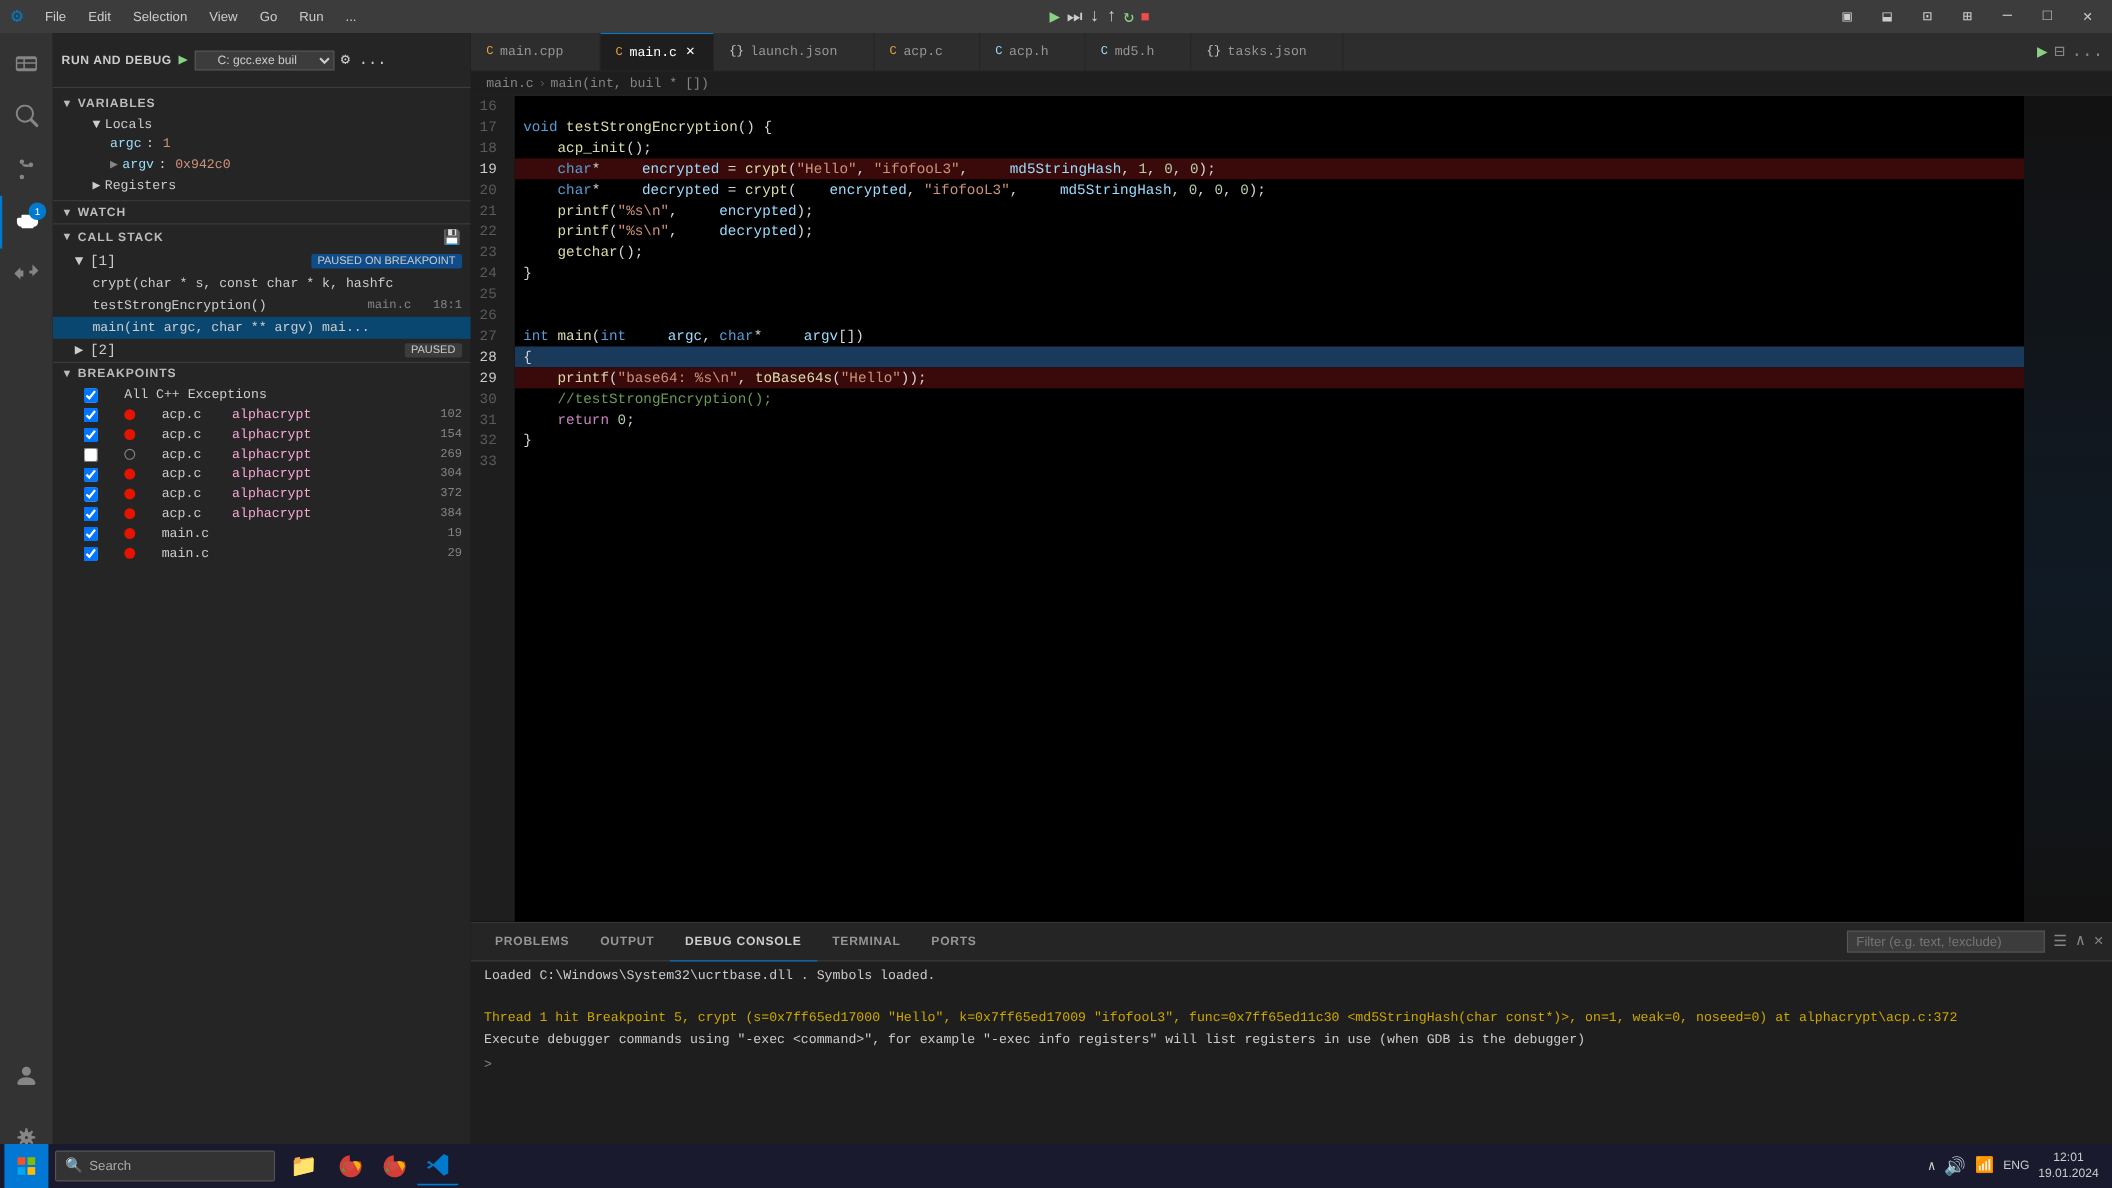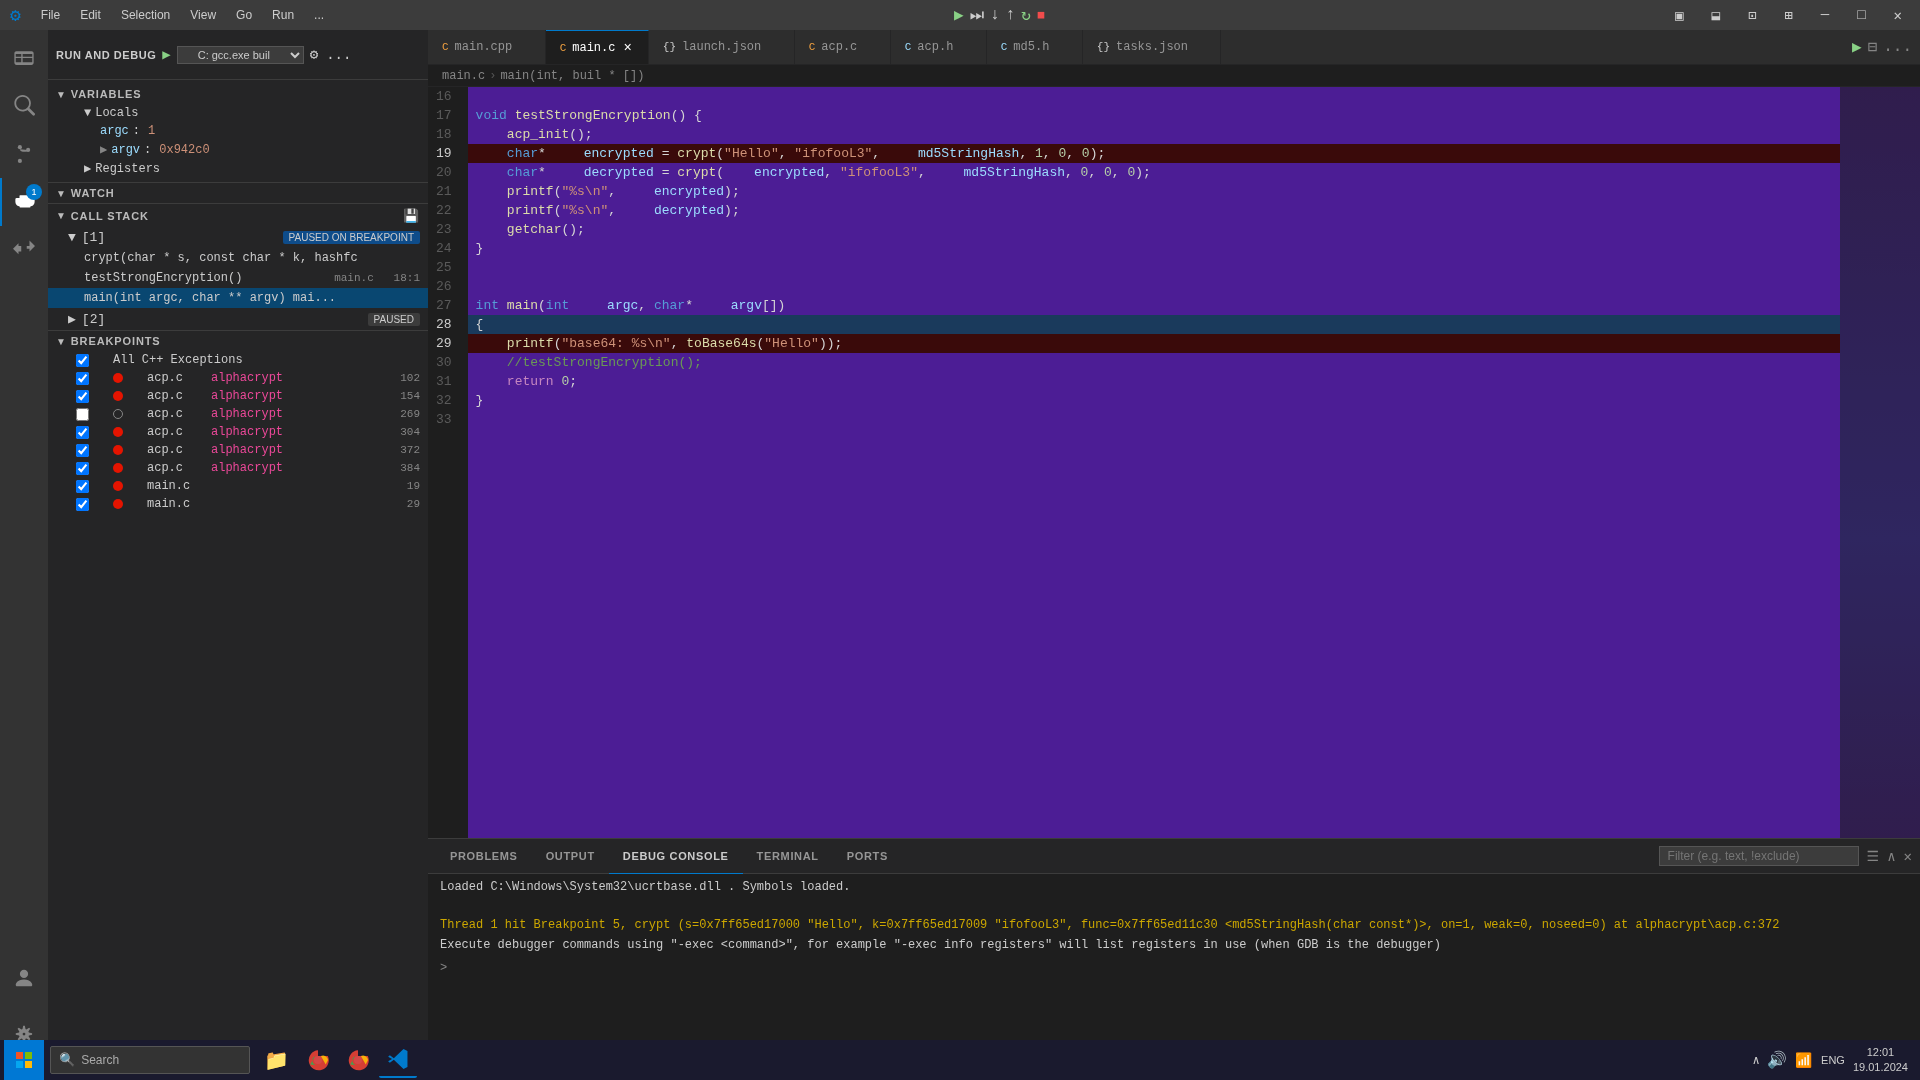--- a/index.html
+++ b/index.html
@@ -55,41 +55,41 @@
     .paused-badge { background: #3c3c3c; color: #cccccc; font-size: 10px; padding: 1px 6px; border-radius: 2px; margin-left: auto; font-family: 'Segoe UI', sans-serif; }
     .paused-badge.on-breakpoint { background: #0e4c8a; }
 
     
     #breakpoints-section { border-top: 1px solid #3c3c3c; }
     .bp-item { padding: 2px 8px 2px 28px; display: flex; align-items: center; gap: 24px; font-size: 12px; cursor: pointer; }
     .bp-dot { width: 10px; height: 10px; border-radius: 50%; flex-shrink: 0; }
     .bp-dot.red { background: #e51400; }
     .bp-dot.empty { border: 1px solid #858585; background: transparent; }
     .bp-file { color: #cccccc; }
-    .bp-dir { color: #ec4899; margin-left: 4px; }
+    .bp-dir { color: #f9a8d4; margin-left: 4px; }
     .bp-line { margin-left: auto; color: #858585; font-size: 11px; }
     .bp-checkbox { width: 13px; height: 13px; flex-shrink: 0; }
 
     
     #editor-area { flex: 1; display: flex; flex-direction: column; overflow: hidden; }
     
     
     #tabs-bar { background: #2d2d2d; display: flex; align-items: center; height: 35px; overflow: hidden; border-bottom: 1px solid #252526; }
     .tab { display: flex; align-items: center; gap: 6px; padding: 0 14px; height: 35px; cursor: pointer; font-size: 12px; color: #969696; border-right: 1px solid #252526; white-space: nowrap; background: #2d2d2d; }
     .tab.active { background: #1e1e1e; color: #ffffff; border-top: 1px solid #007acc; }
     .tab-icon { font-size: 11px; }
     .tab-close { opacity: 0; font-size: 14px; padding: 2px; }
     .tab.active .tab-close { opacity: 1; }
 
     
     #breadcrumb { background: #1e1e1e; padding: 4px 14px; font-size: 12px; color: #858585; border-bottom: 1px solid #252526; display: flex; align-items: center; gap: 4px; height: 22px; }
     .breadcrumb-sep { color: #555; }
 
     
-    #code-editor { flex: 1; background: #4c1d95; display: flex; overflow: hidden; position: relative; }
+    #code-editor { flex: 1; background: #000000; display: flex; overflow: hidden; position: relative; }
     #line-numbers { background: #1e1e1e; color: #5a5a5a; padding: 0 16px 0 8px; text-align: right; line-height: 19px; font-size: 13px; user-select: none; flex-shrink: 0; padding-top: 0; }
     .line-num { height: 19px; display: flex; align-items: center; justify-content: flex-end; }
     .line-num.current { color: #cccccc; }
     #code-content { flex: 1; overflow: auto; line-height: 19px; padding: 0; }
     .code-line { height: 19px; display: flex; align-items: center; padding: 0 8px; position: relative; white-space: pre; }
     .code-line.highlighted { background: #1a3a5c; }
     .code-line.breakpoint { background: #3a0a0a; }
     
     
     .kw { color: #569cd6; }
@@ -102,21 +102,21 @@
     .plain { color: #d4d4d4; }
 
     
     #bottom-area { height: 220px; background: #1e1e1e; border-top: 1px solid #3c3c3c; display: flex; flex-direction: column; }
     #panel-tabs { background: #252526; display: flex; align-items: center; height: 35px; border-bottom: 1px solid #3c3c3c; padding: 0 8px; }
     .panel-tab { padding: 0 14px; height: 35px; display: flex; align-items: center; font-size: 11px; color: #969696; cursor: pointer; font-family: 'Segoe UI', sans-serif; font-weight: 600; letter-spacing: 0.06em; text-transform: uppercase; }
     .panel-tab.active { color: #cccccc; border-bottom: 1px solid #007acc; }
     #panel-content { flex: 1; overflow-y: auto; padding: 4px 12px; font-size: 12px; line-height: 1.6; }
     .console-line { color: #cccccc; }
     .console-line.warning { color: #cca700; }
-    #filter-box { margin-left: auto; background: #3c3c3c; border: 1px solid #555; color: #cccccc; padding: 2px 8px; font-size: 12px; width: 200px; }
+    #filter-box { margin-left: auto; background: #3c3c3c; border: 1px solid #555; color: #cccccc; padding: 2px 8px; font-size: 12px; width: 180px; }
     .panel-right-btns { display: flex; gap: 8px; margin-left: 8px; }
     .panel-right-btn { color: #858585; cursor: pointer; font-size: 14px; }
 
     
     #status-bar { background: #007acc; height: 22px; display: flex; align-items: center; padding: 0 8px; font-size: 12px; color: white; gap: 12px; font-family: 'Segoe UI', sans-serif; }
     .status-left { display: flex; gap: 10px; align-items: center; }
     .status-right { margin-left: auto; display: flex; gap: 12px; align-items: center; }
     .status-item { display: flex; align-items: center; gap: 4px; cursor: pointer; padding: 0 4px; height: 22px; }
 
     

